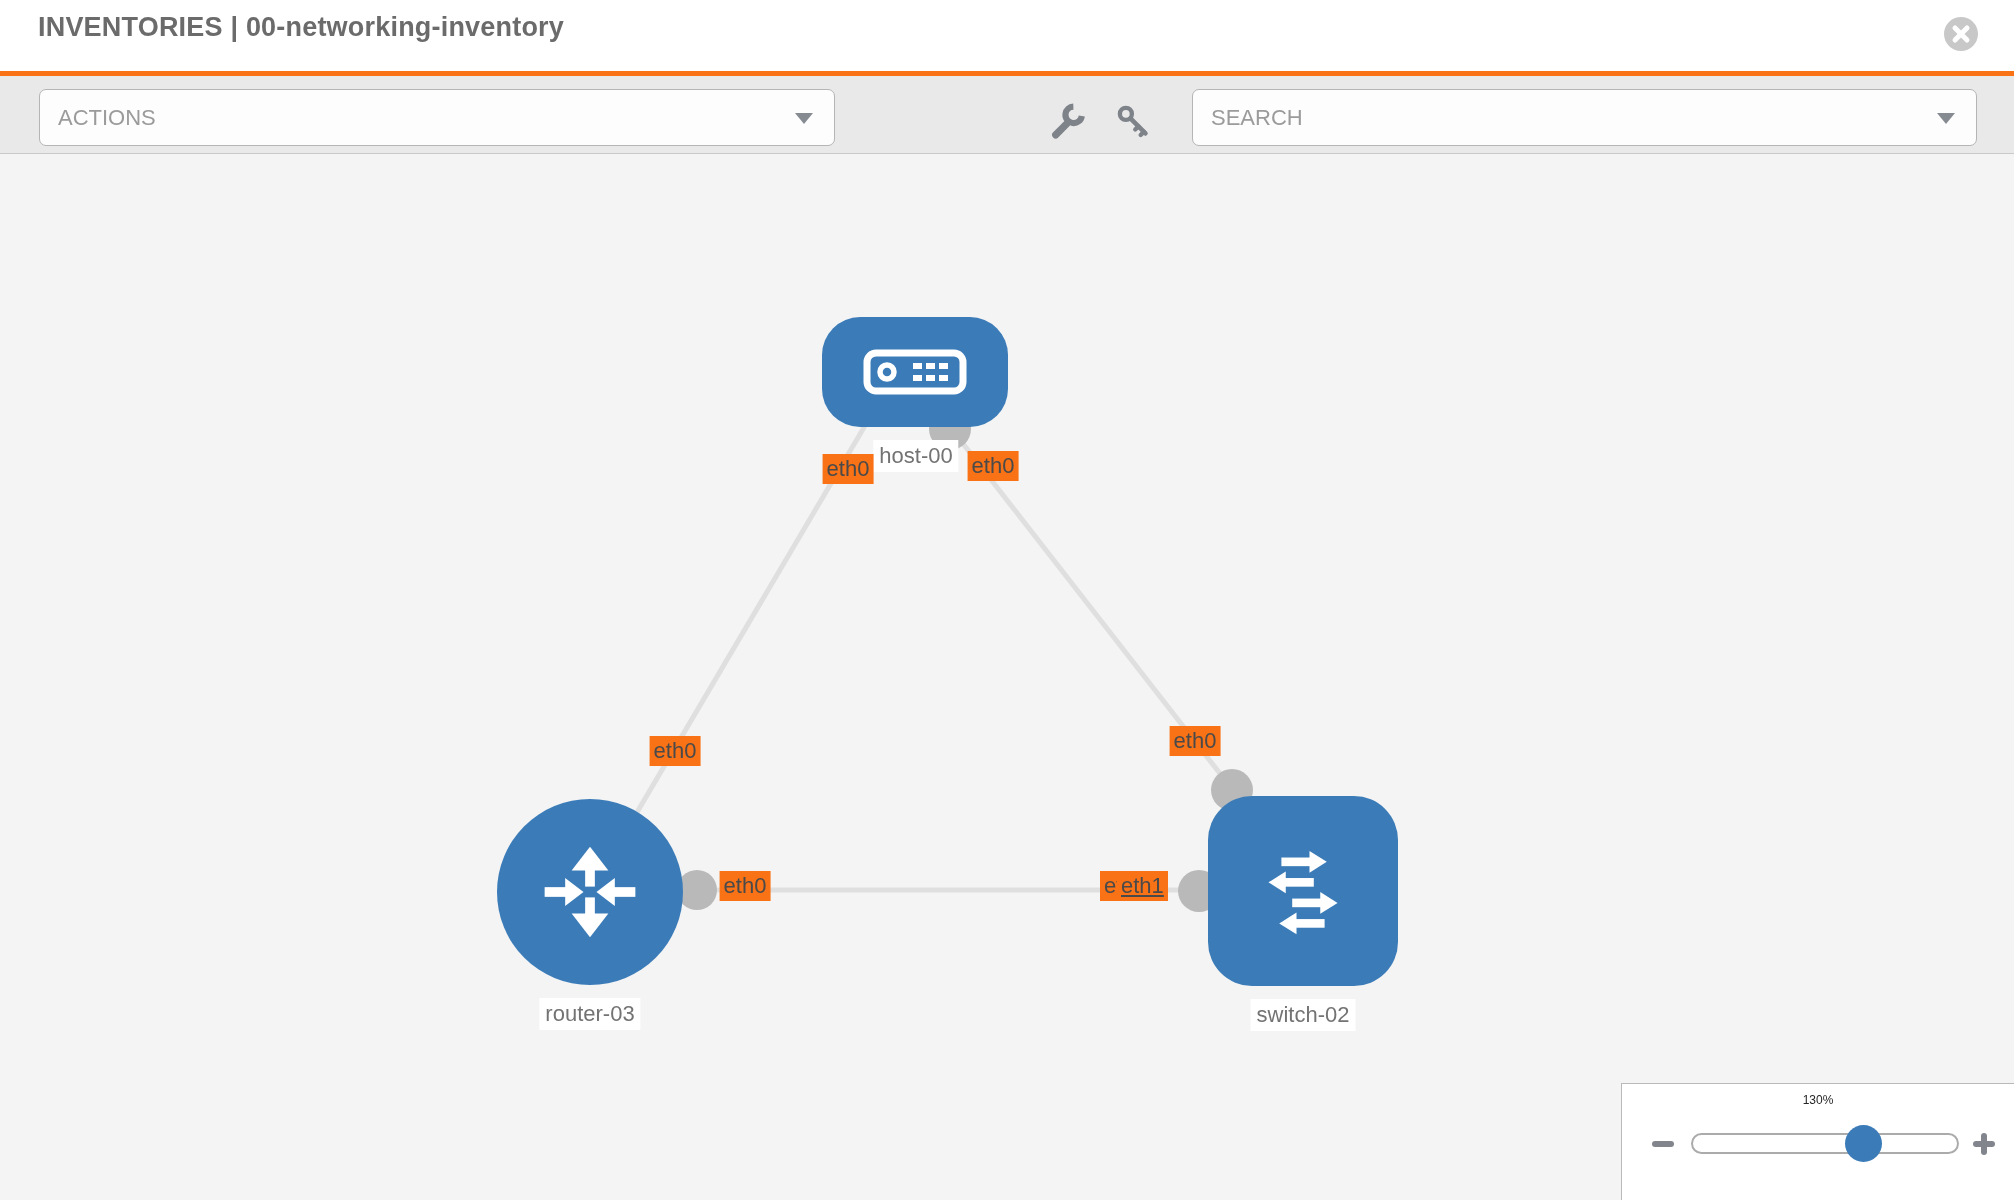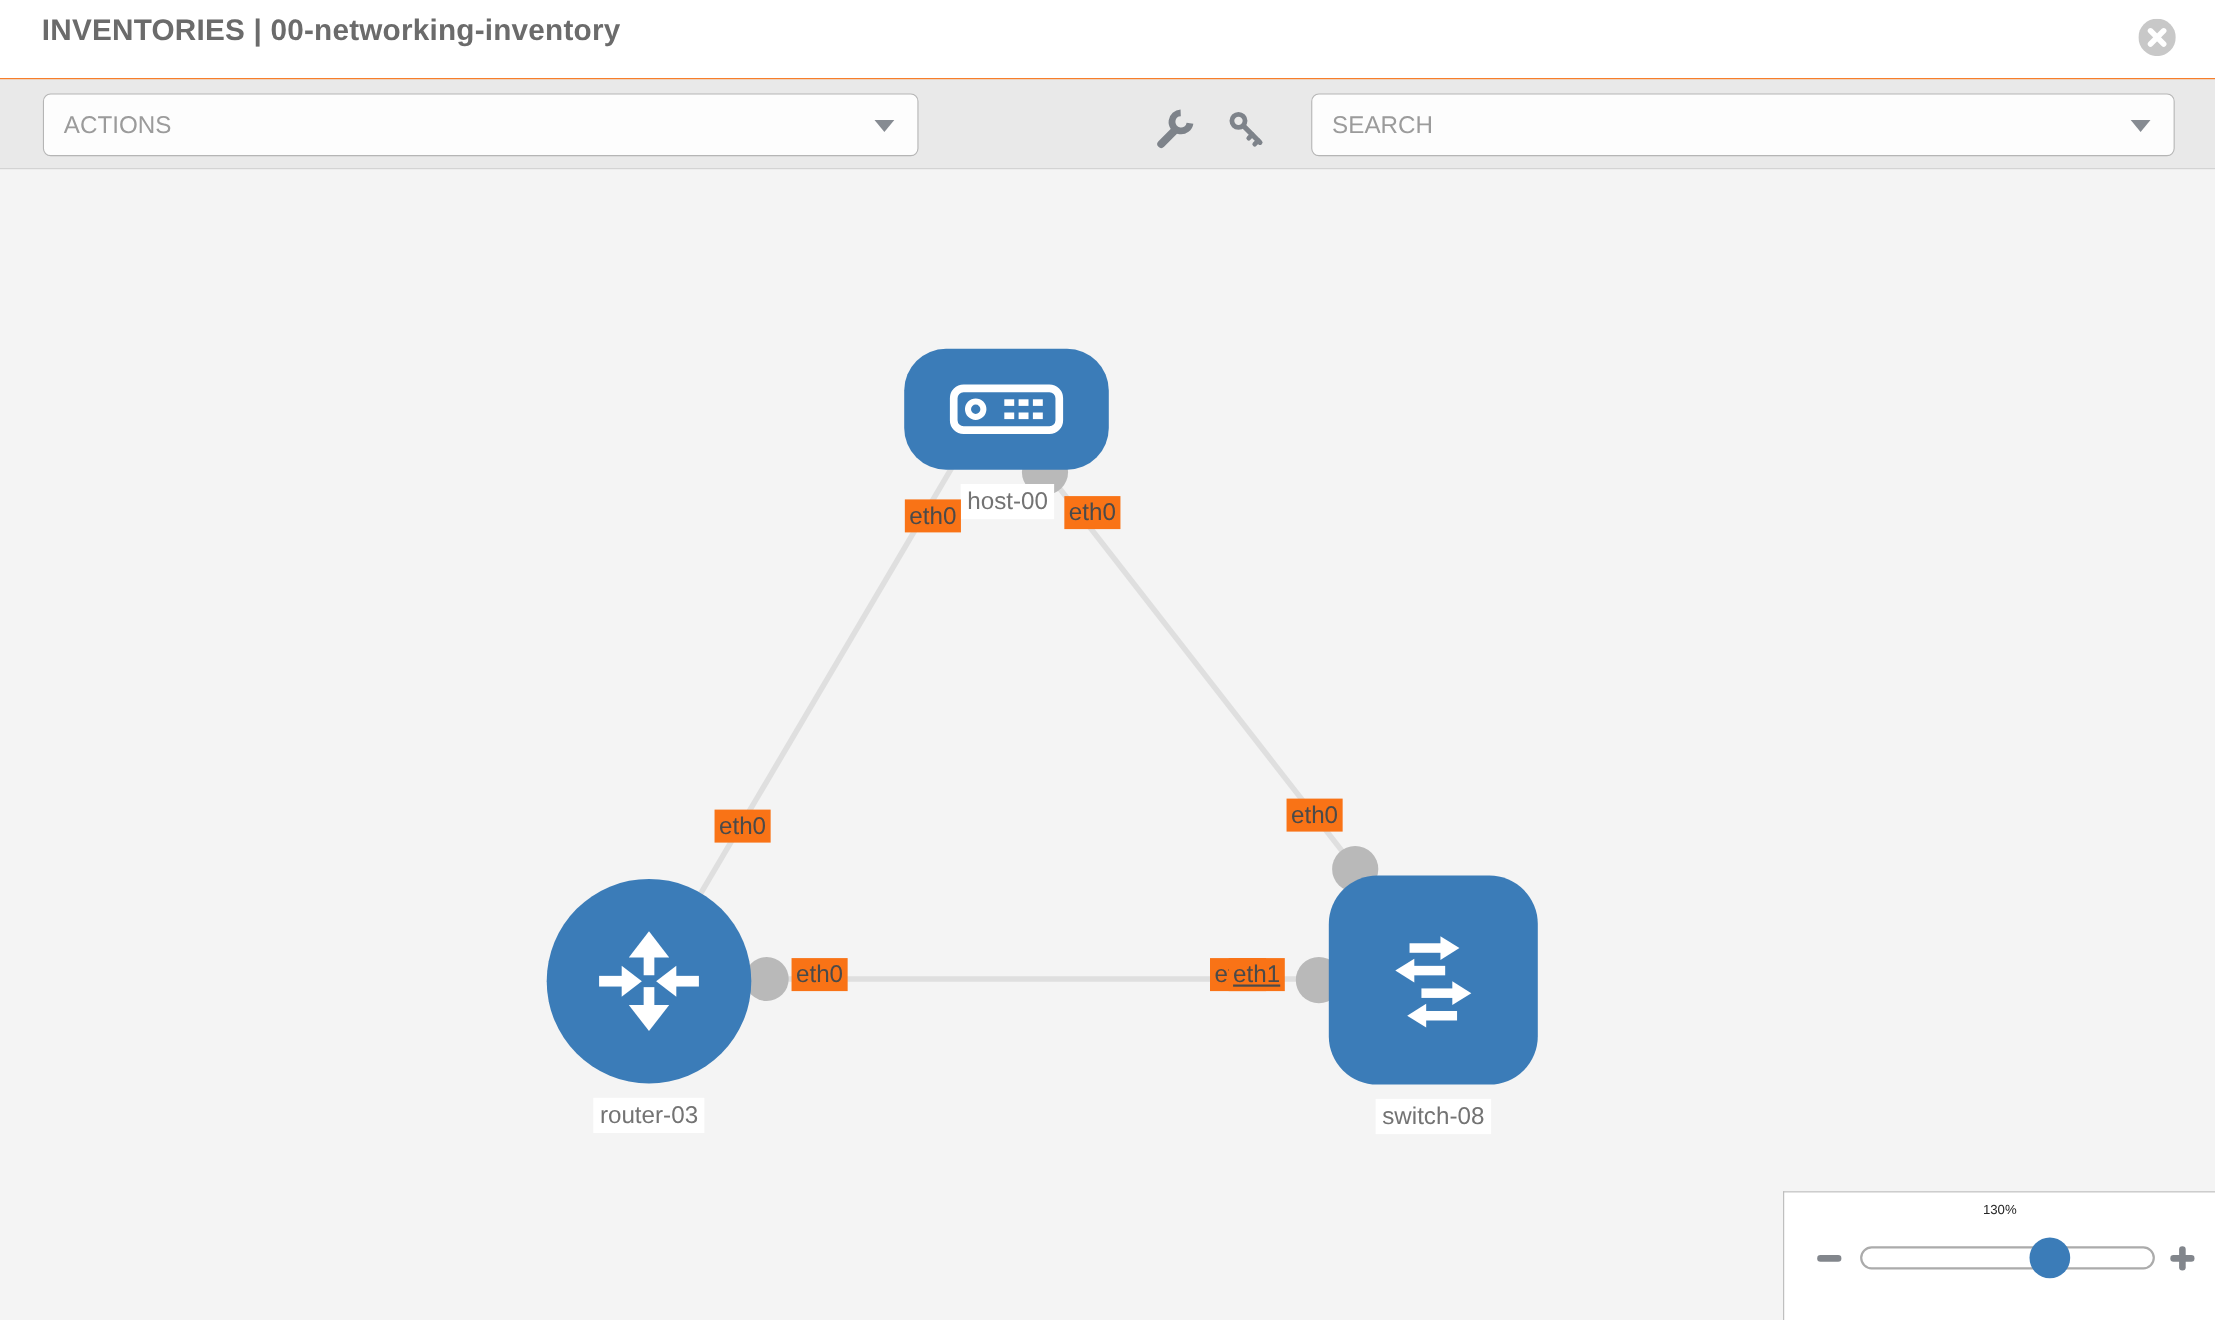--- a/index.html
+++ b/index.html
@@ -13,21 +13,21 @@
   .header { position:absolute; top:0; left:0; width:2014px; height:71px; background:#ffffff;padding-left:20px; }
   .page-title {
     position:absolute; left:38px; top:12px; font-size:27px; font-weight:bold;
     color:#6b6b6b; letter-spacing:.2px; white-space:nowrap;
   }
   .close-btn { position:absolute; left:1944px; top:17px; width:34px; height:34px; cursor:pointer; }
 
   
   .toolbar {
     position:absolute; top:71px; left:0; width:2014px; height:83px;
-    background:#e9e9e9; border-top:1px solid #f97316; border-bottom:1px solid #c9c9c9;text-align:center;
+    background:#e9e9e9; border-top:5px solid #f97316; border-bottom:1px solid #c9c9c9;text-align:center;
   }
   .dropdown {
     position:absolute; top:13px; height:57px; background:#fdfdfd;
     border:1px solid #b5b5b5; border-radius:7px;
   }
   .dropdown-actions { left:39px; width:796px; }
   .dropdown-search { left:1192px; width:785px; }
   .dropdown-placeholder {
     position:absolute; left:18px; top:50%; transform:translateY(-50%);
     font-size:22px; color:#9b9b9b; white-space:nowrap;
@@ -177,21 +177,21 @@
         <rect x="32" y="38" width="28" height="8"></rect>
       <rect x="40" y="57" width="28" height="8"></rect>
         <polygon points="82,61 66,51 66,71"></polygon>
       <polygon points="28,80 44,70 44,90"></polygon>
         <rect x="42" y="76" width="28" height="8"></rect>
     </svg>
   </div>
 
   <div class="node-label lbl-host">host-00</div>
   <div class="node-label lbl-router">router-03</div>
-  <div class="node-label lbl-switch">switch-08</div>
+  <div class="node-label lbl-switch">switch-02</div>
 
   <div class="eth-label centered eth-host-left">eth0</div>
   <div class="eth-label centered eth-host-right">eth0</div>
   <div class="eth-label centered eth-diag-left">eth0</div>
   <div class="eth-label centered eth-diag-right">eth0</div>
   <div class="eth-label centered eth-rs-router">eth0</div>
   <div class="eth-label eth-rs-switch-under">eth0</div>
   <div class="eth-label eth-rs-switch-over">eth1</div>
 
   <div class="zoom-panel">

